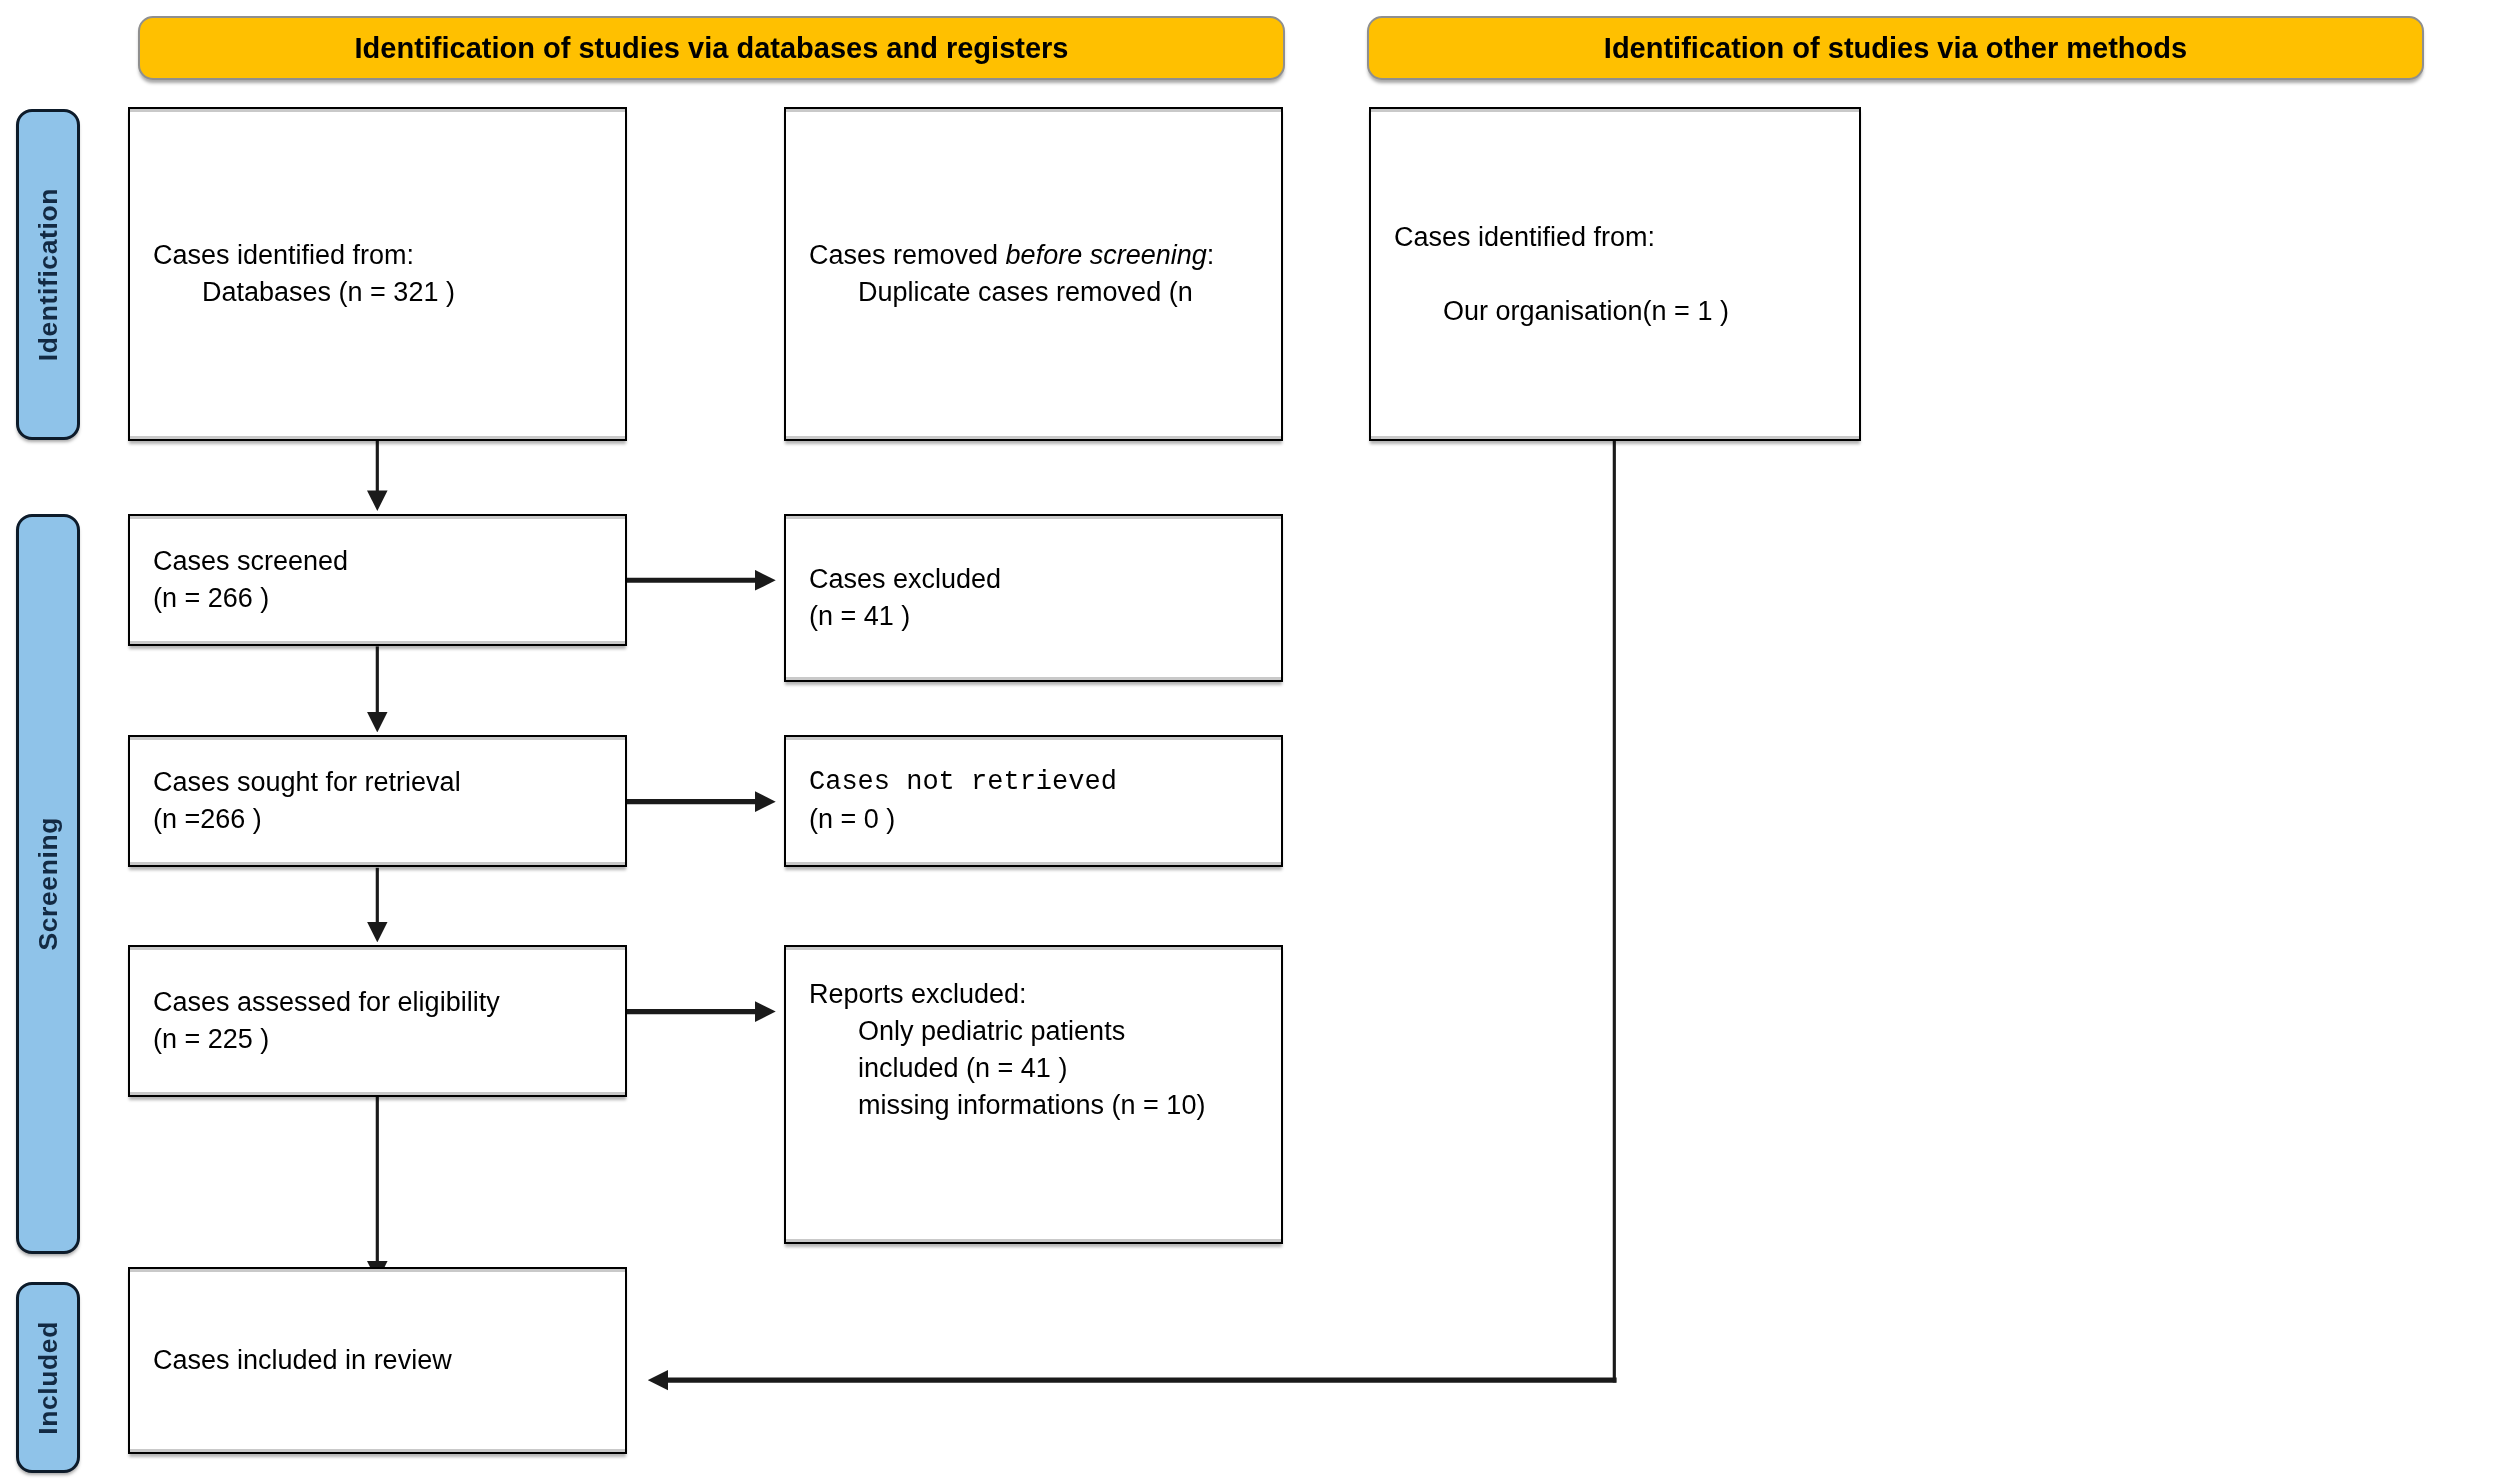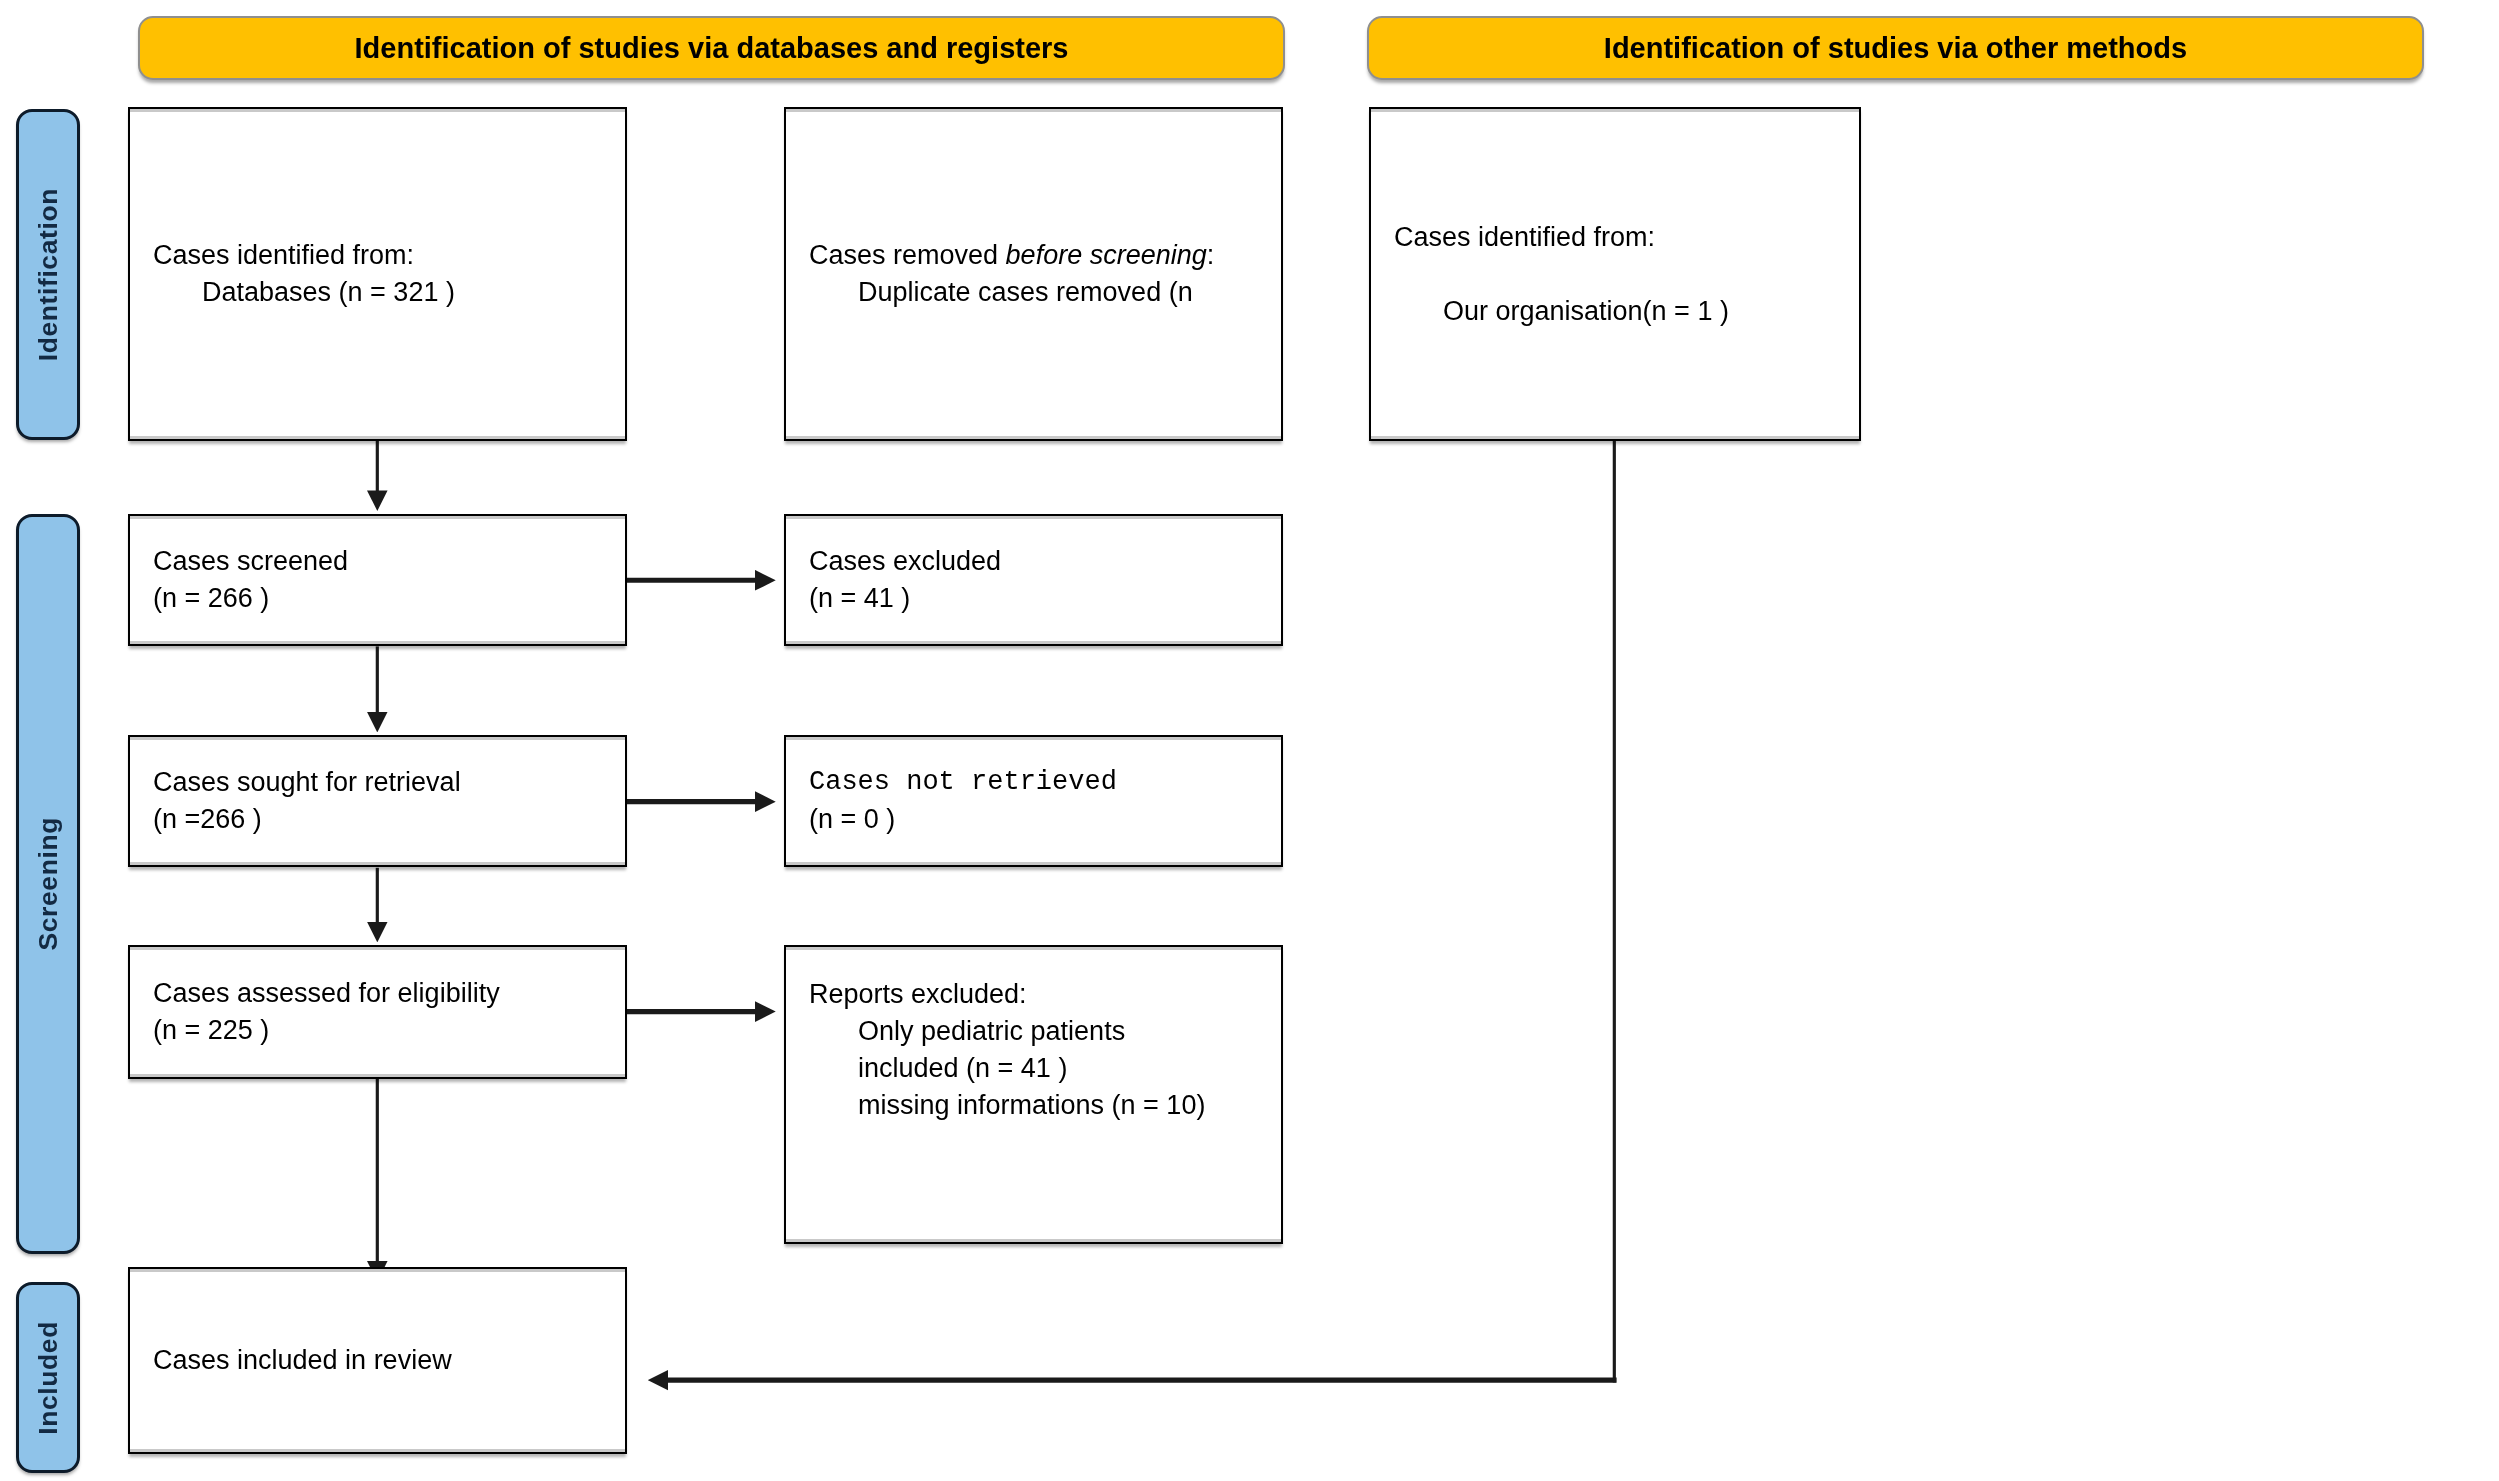--- a/index.html
+++ b/index.html
@@ -124,41 +124,41 @@
         <div class="tline" style="padding-left: 49px;"><span>Our organisation(n = 1 )</span></div>
       </div>
   </div>
 
   <div class="pbox" style="left:128px;top:514px;width:499px;height:132px;">
     <div>
         <div class="tline" style="padding-left: 0px;"><span>Cases screened</span></div>
         <div class="tline" style="padding-left: 0px;"><span>(n =  266 )</span></div>
       </div>
   </div>
-  <div class="pbox" style="left:784px;top:514px;width:499px;height:132px;">
+  <div class="pbox" style="left:784px;top:514px;width:499px;height:168px;">
     <div>
         <div class="tline" style="padding-left: 0px;"><span>Cases excluded</span></div>
         <div class="tline" style="padding-left: 0px;"><span>(n = 41 )</span></div>
       </div>
   </div>
 
   <div class="pbox" style="left:128px;top:735px;width:499px;height:132px;">
     <div>
         <div class="tline" style="padding-left: 0px;"><span>Cases sought for retrieval</span></div>
         <div class="tline" style="padding-left: 0px;"><span>(n =266 )</span></div>
       </div>
   </div>
   <div class="pbox" style="left:784px;top:735px;width:499px;height:132px;">
     <div>
         <div class="tline" style="padding-left: 0px; font-family: Liberation Mono, monospace;"><span>Cases not retrieved</span></div>
         <div class="tline" style="padding-left: 0px;"><span>(n = 0 )</span></div>
       </div>
   </div>
 
-  <div class="pbox" style="left:128px;top:945px;width:499px;height:134px;">
+  <div class="pbox" style="left:128px;top:945px;width:499px;height:152px;">
     <div>
         <div class="tline" style="padding-left: 0px;"><span>Cases assessed for eligibility</span></div>
         <div class="tline" style="padding-left: 0px;"><span>(n = 225 )</span></div>
       </div>
   </div>
   <div class="pbox top-align" style="left:784px;top:945px;width:499px;height:299px;">
     <div>
         <div class="tline" style="padding-left: 0px;"><span>Reports excluded:</span></div>
         <div class="tline" style="padding-left: 49px;"><span>Only pediatric patients</span></div>
         <div class="tline" style="padding-left: 49px;"><span>included  (n = 41 )</span></div>

